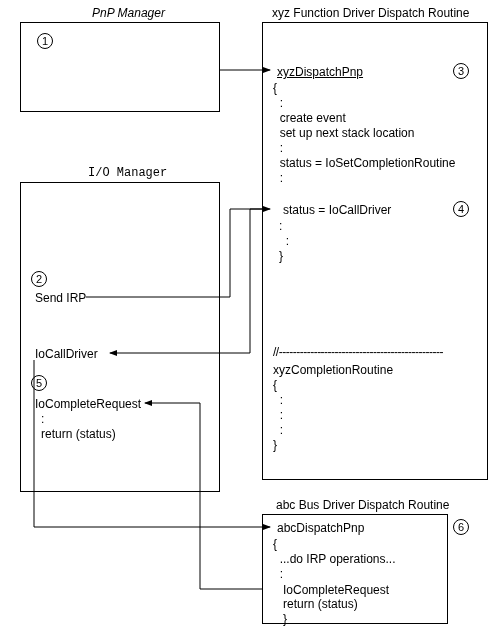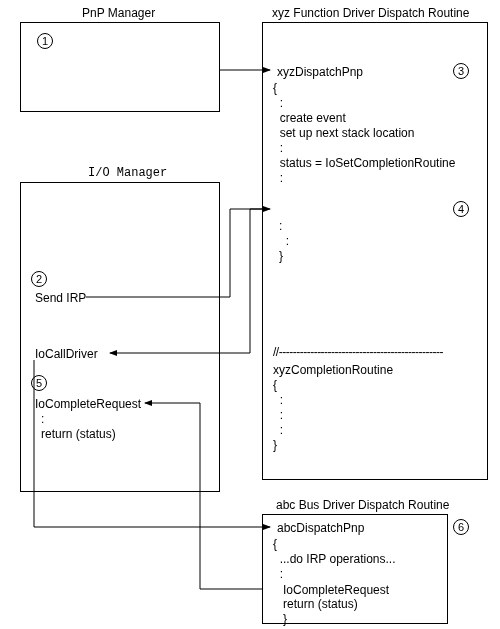--- a/index.html
+++ b/index.html
@@ -44,47 +44,48 @@
   svg.arrows {
     position: absolute;
     left: 0; top: 0;
     width: 500px; height: 629px;
     pointer-events: none;
   }
 </style>
 </head>
 <body>
 
-<div class="title" style="left:82px; top:6px;">PnP Manager</div>
+<div class="title" style="left:92px; top:6px;font-style:italic;">PnP Manager</div>
 <div class="box" style="left:20px; top:22px; width:200px; height:90px;">
   <span class="circled" style="position:absolute; left:16px; top:10px;">1</span>
 </div>
 
 <div class="title" style="left:88px; top:166px;font-family:Liberation Mono, monospace;">I/O Manager</div>
 <div class="box" style="left:20px; top:182px; width:200px; height:310px;">
   <span class="circled" style="position:absolute; left:10px; top:88px;">2</span>
   <div class="txt" style="left:14px; top:108px;">Send IRP</div>
   <div class="txt" style="left:14px; top:164px;">IoCallDriver</div>
   <span class="circled" style="position:absolute; left:10px; top:192px;">5</span>
   <div class="txt" style="left:14px; top:214px;">IoCompleteRequest</div>
   <div class="txt" style="left:20px; top:229px;">:</div>
   <div class="txt" style="left:20px; top:244px;">return (status)</div>
 </div>
 
 <div class="title" style="left:272px; top:6px;">xyz Function Driver Dispatch Routine</div>
 <div class="box" style="left:262px; top:22px; width:226px; height:458px;">
-  <div class="txt" style="left:14px; top:42px;">xyzDispatchPnp</div>
+  <div class="txt" style="left:14px; top:42px;text-decoration:underline;">xyzDispatchPnp</div>
   <span class="circled" style="position:absolute; left:190px; top:40px;">3</span>
   <div class="txt" style="left:10px; top:58px;">{
   :
   create event
   set up next stack location
   :
   status = IoSetCompletionRoutine
   :</div>
+  <div class="txt" style="left:20px; top:180px;">status = IoCallDriver</div>
   <span class="circled" style="position:absolute; left:190px; top:178px;">4</span>
   <div class="txt" style="left:16px; top:196px;">:
   :
 }</div>
   <div class="txt" style="left:10px; top:322px; letter-spacing:-0.5px;">//-----------------------------------------------</div>
   <div class="txt" style="left:10px; top:340px;">xyzCompletionRoutine
 {
   :
   :
   :

